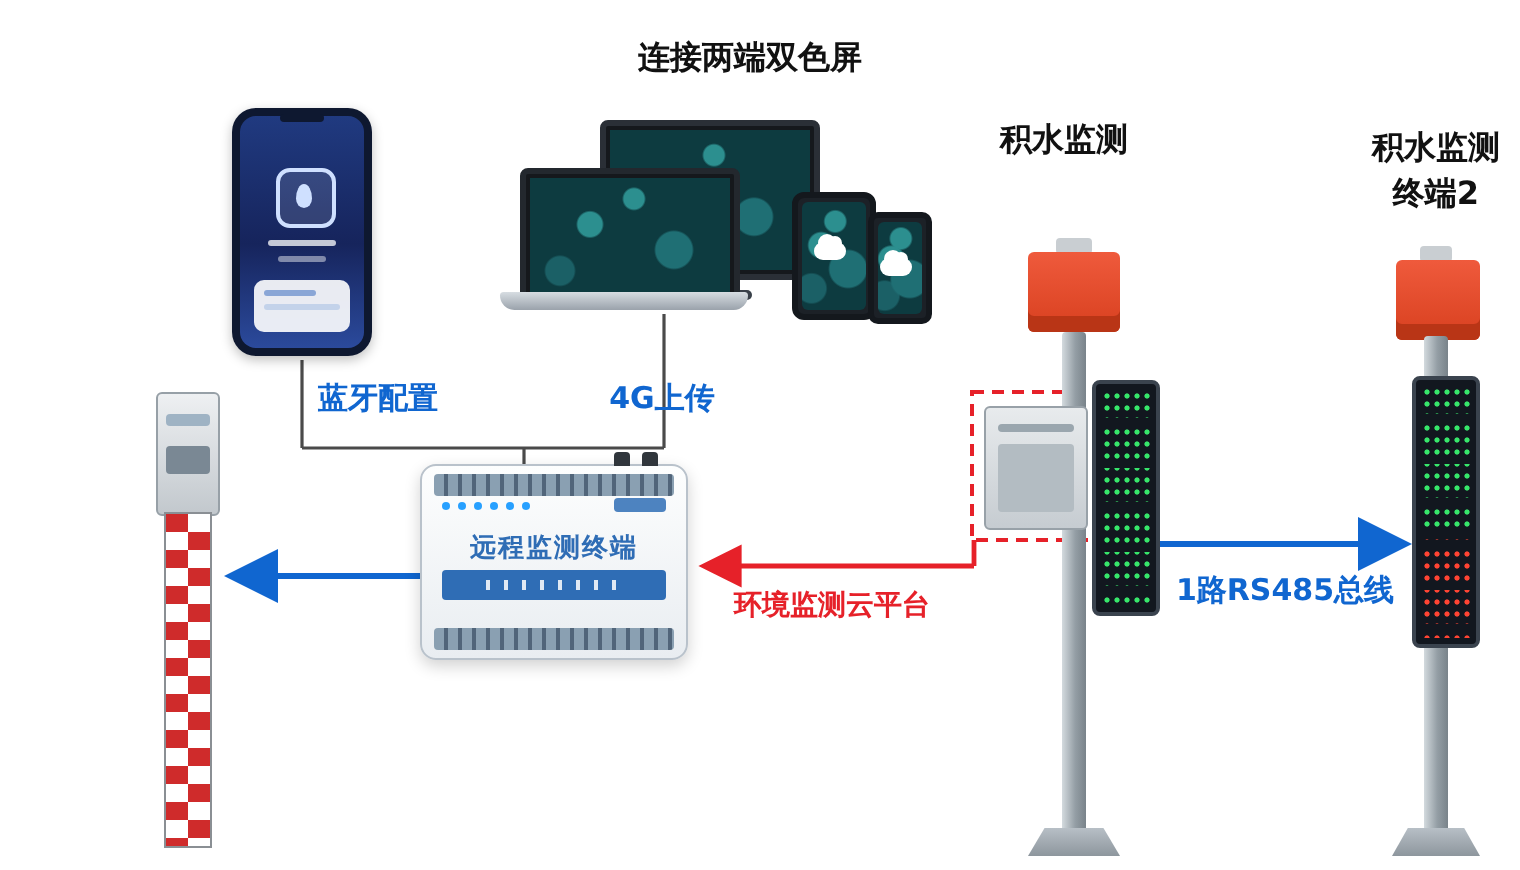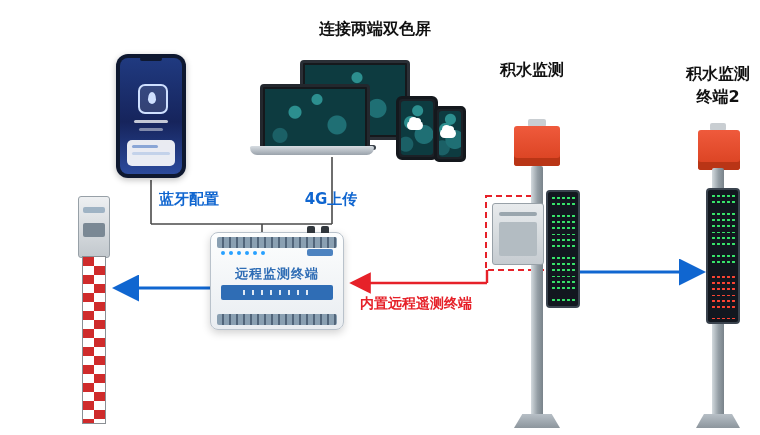--- a/index.html
+++ b/index.html
@@ -146,22 +146,23 @@
     <div class="scr teal"></div>
     <span class="cloudic" style="left:8px;top:22px;"></span>
   </div>
   <div class="abs sphone">
     <div class="scr teal"></div>
     <span class="cloudic" style="left:3px;top:20px;"></span>
   </div>
 
   <div class="abs lbl blue" style="left:153px;top:188px;width:72px;">蓝牙配置</div>
   <div class="abs lbl blue" style="left:296px;top:188px;width:70px;">4G上传</div>
-  <div class="abs lbl red" style="left:348px;top:292px;width:136px;font-size:14px;">内置远程遥测终端</div>
+  <div class="abs lbl red" style="left:348px;top:292px;width:136px;font-size:14px;">环境监测云平台</div>
   <div class="abs lbl blue" style="left:575px;top:284px;width:135px;">
+    <div>1路RS485总线</div>
   </div>
 
   <div class="abs sensor-head"></div>
   <div class="abs staff">
     <div class="col"></div>
     <div class="col off"></div>
   </div>
 
   <div class="abs rtu">
     <div class="ant" style="left:96px;"></div>

